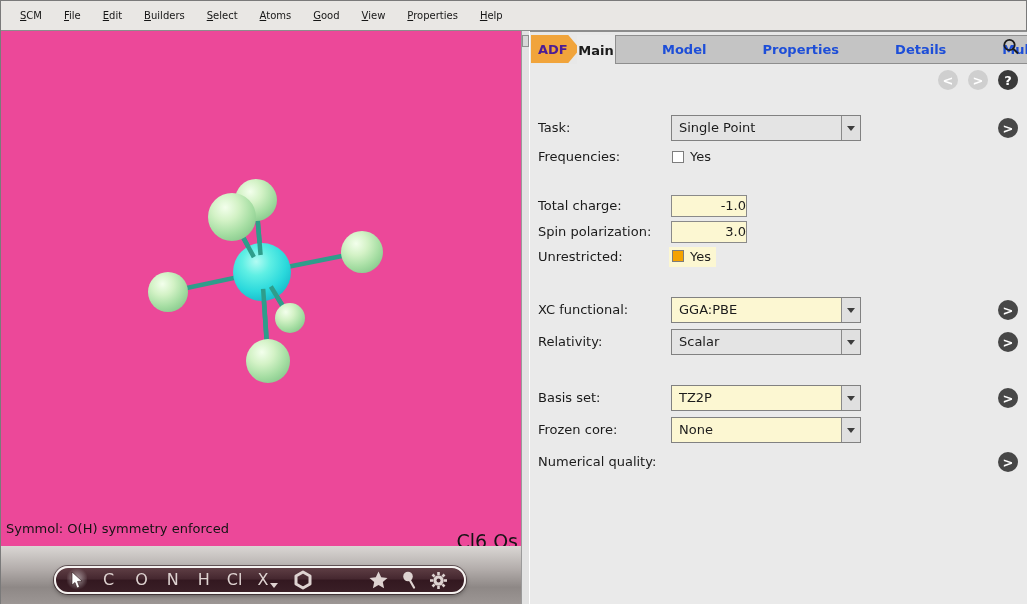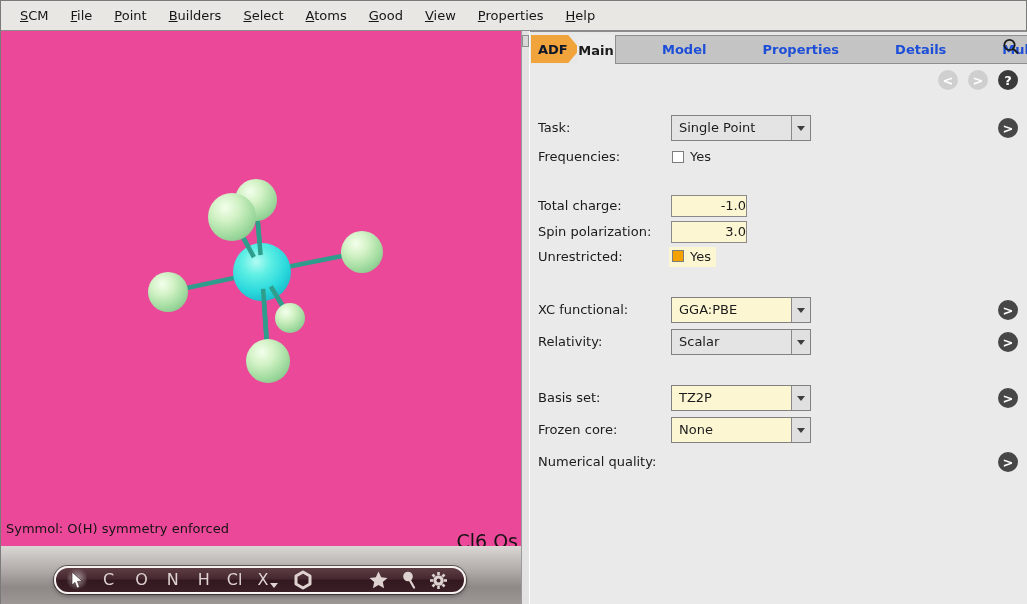--- a/index.html
+++ b/index.html
@@ -3,21 +3,21 @@
 <meta charset="utf-8">
 <style>
   * { margin:0; padding:0; box-sizing:border-box; }
   html,body { width:1027px; height:604px; overflow:hidden; }
   body { font-family:"DejaVu Sans","Liberation Sans",sans-serif; font-size:13px; color:#1c1c1c; }
   #window { position:relative; width:1027px; height:604px; background:#eaeaea; border:1px solid #7a7a7a; }
 
   
   #menubar { position:absolute; left:0; top:0; width:1025px; height:30px; background:#e9e7e4;
              border-bottom:1px solid #8c8c8c; display:flex; align-items:center; padding-left:8px; }
-  .menu-item { display:inline-block; padding:4px 11px 4px 11px; font-size:13px; color:#161616; cursor:default;text-align:right; }
+  .menu-item { display:inline-block; padding:4px 11px 4px 11px; font-size:10px; color:#161616; cursor:default;text-align:right; }
   .menu-item::first-letter { text-decoration:underline; }
 
   
   #viewer { position:absolute; left:0; top:30px; width:520px; height:515px; background:#ec4899; }
   #mol-svg { position:absolute; left:0; top:0; width:520px; height:515px; }
   #status-left { position:absolute; left:5px; top:490px; font-size:13px; color:#141414; }
   #formula { position:absolute; right:3px; top:499px; font-size:19px; color:#141414; }
 
   
   #toolstrip { position:absolute; left:0; top:545px; width:520px; height:59px;
@@ -38,39 +38,39 @@
           border-left:1px solid #9a9a9a; border-right:1px solid #ffffff; }
   #sash-handle { position:absolute; left:0px; top:4px; width:7px; height:12px; background:#d8d8d8;
                  border:1px solid #8f8f8f; }
 
   
   #panel { position:absolute; left:529px; top:30px; width:498px; height:574px; background:#eaeaea; }
   #tabbar { position:absolute; left:0; top:0; width:498px; height:33px; background:#e8e8e8;
             border-top:1px solid #8c8c8c; }
   #adf-badge { position:absolute; left:1px; top:3px; width:49px; height:28px; background:#f1a43b;
                clip-path:polygon(0 0, 76% 0, 100% 50%, 76% 100%, 0 100%);
-               font-weight:bold; font-size:13px; color:#0f172a; display:flex; align-items:center; padding-left:7px; }
+               font-weight:bold; font-size:13px; color:#4c1d95; display:flex; align-items:center; padding-left:7px; }
   #tab-selected { position:absolute; left:47px; top:3px; width:38px; height:30px; background:#eaeaea;
                   font-weight:bold; font-size:13px; display:flex; align-items:center; justify-content:center; }
   #tabblock { position:absolute; left:85px; top:3px; width:413px; height:29px; background:#c4c4c4;
               border:1px solid #8e8e8e; border-right:none; display:flex; align-items:center; }
   .tab-item { font-weight:bold; font-size:13px; color:#1d4ed8; padding:0 10px; cursor:default;margin-left:36px; }
   #search-btn { position:absolute; right:7px; top:5px; width:20px; height:20px; }
 
   
   .circle-btn { position:absolute; width:20px; height:20px; border-radius:50%;
                 display:flex; align-items:center; justify-content:center;
                 color:#ffffff; font-weight:bold; font-size:13px; cursor:default; }
   .circle-disabled { background:#cfcfcf; }
   .circle-dark { background:#474747; }
   .circle-darker { background:#3a3a3a; }
 
   
   .flabel { position:absolute; left:8px; height:16px; line-height:16px; font-size:13px; color:#1b1b1b; }
-  .combo { position:absolute; left:141px; width:140px; height:26px; border:1px solid #818181;
+  .combo { position:absolute; left:141px; width:190px; height:26px; border:1px solid #818181;
            background:#e4e4e4; line-height:24px; padding-left:7px; font-size:13px; cursor:default; }
   .combo.yellow { background:#fcf7d2; }
   .combo-arrow { position:absolute; right:0; top:0; width:19px; height:24px; background:#e0e0e0;
                  border-left:1px solid #8a8a8a; display:flex; align-items:center; justify-content:center; }
   .tri-down { width:0; height:0; border-left:4px solid transparent; border-right:4px solid transparent;
               border-top:5px solid #3d3d3d; }
   .entry { position:absolute; left:141px; width:76px; height:22px; background:#fcf7d2;
            border:1px solid #8a8a8a; text-align:right; line-height:20px; font-size:13px; }
   .checkbox { position:absolute; left:142px; width:12px; height:12px; border:1px solid #7d7d7d; background:#ffffff; }
   .checkbox.on { background:#f5a200; }
@@ -81,21 +81,21 @@
 <body>
 
 <div id="window">
 
   <div id="menubar">
 
       <span class="menu-item">SCM</span>
 
       <span class="menu-item">File</span>
 
-      <span class="menu-item">Point</span>
+      <span class="menu-item">Edit</span>
 
       <span class="menu-item">Builders</span>
 
       <span class="menu-item">Select</span>
 
       <span class="menu-item">Atoms</span>
 
       <span class="menu-item">Good</span>
 
       <span class="menu-item">View</span>

